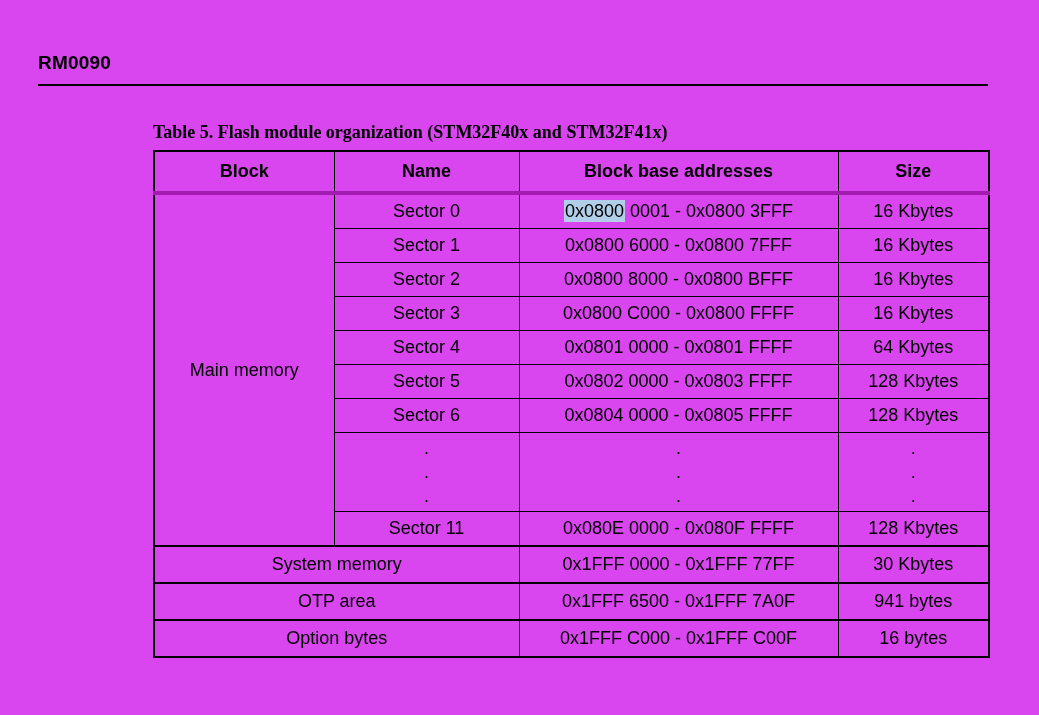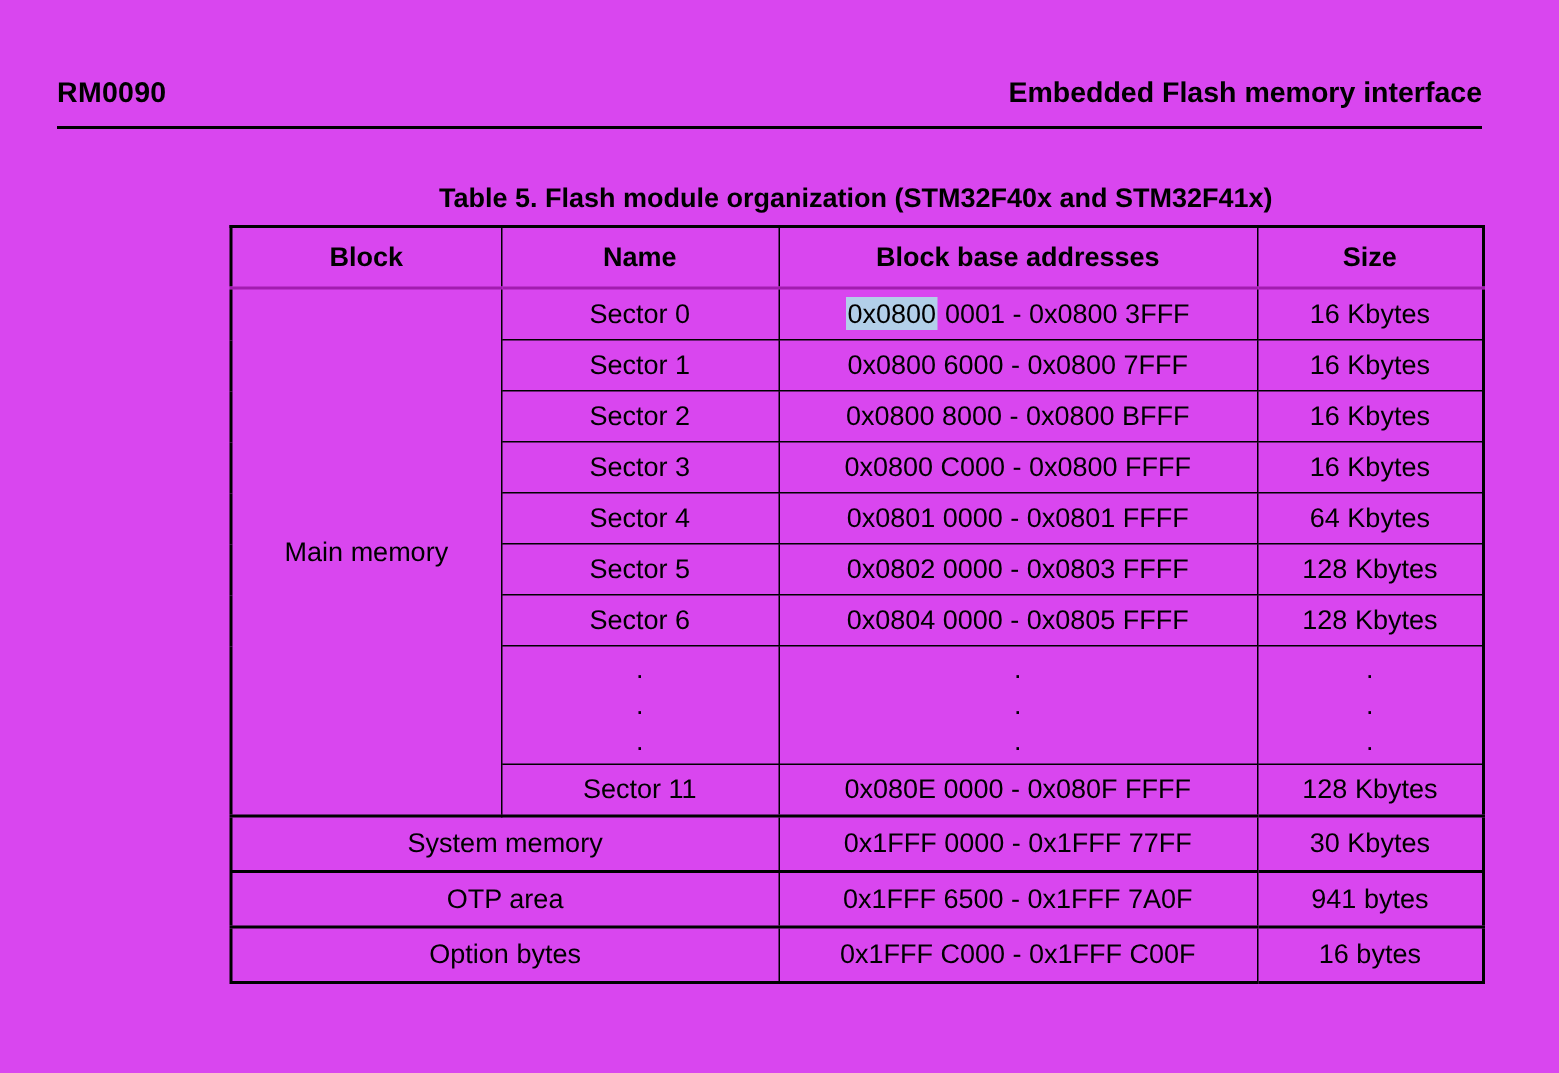--- a/index.html
+++ b/index.html
@@ -33,23 +33,23 @@
     top: 84px;
     width: 950px;
     height: 2px;
     background: #000;
   }
   .table-caption {
     position: absolute;
     left: 153px;
     top: 122px;
     width: 835px;
-    text-align: center;
     font-size: 18px;
     font-weight: bold;
+    font-family: Liberation Serif, serif;
   }
   table.flash-table {
     position: absolute;
     left: 153px;
     top: 150px;
     width: 835px;
     border-collapse: collapse;
     table-layout: fixed;
     font-size: 18px;
   }
@@ -57,21 +57,21 @@
   table.flash-table td {
     border: 1.5px solid #000;
     text-align: center;
     vertical-align: middle;
     padding: 0;
     overflow: hidden;
   }
   table.flash-table { border: 2px solid #000; }
   table.flash-table thead th {
     height: 39px;
-    border-bottom: 2px solid #a21caf;
+    border-bottom: 4px solid #a21caf;
     font-size: 18px;
     font-weight: bold;
   }
   tr.sector-row td { height: 33px; font-weight: normal; }
   tr.dots-row td { height: 78px; }
   .dots {
     white-space: pre-line;
     line-height: 24px;
     font-size: 18px;
     display: inline-block;
@@ -82,21 +82,20 @@
     border-bottom-width: 2px;
   }
   .sel { padding: 1px 1px; }
 </style>
 </head>
 <body>
 
 <div class="page">
 
   <div class="doc-ref">RM0090</div>
-  <div class="chapter-title">Embedded Flash memory interface</div>
   <div class="header-rule"></div>
 
   <div class="table-caption">Table 5. Flash module organization (STM32F40x and STM32F41x)</div>
 
   <table class="flash-table">
     <colgroup>
       <col style="width:180px">
       <col style="width:185px">
       <col style="width:319px">
       <col style="width:151px">

